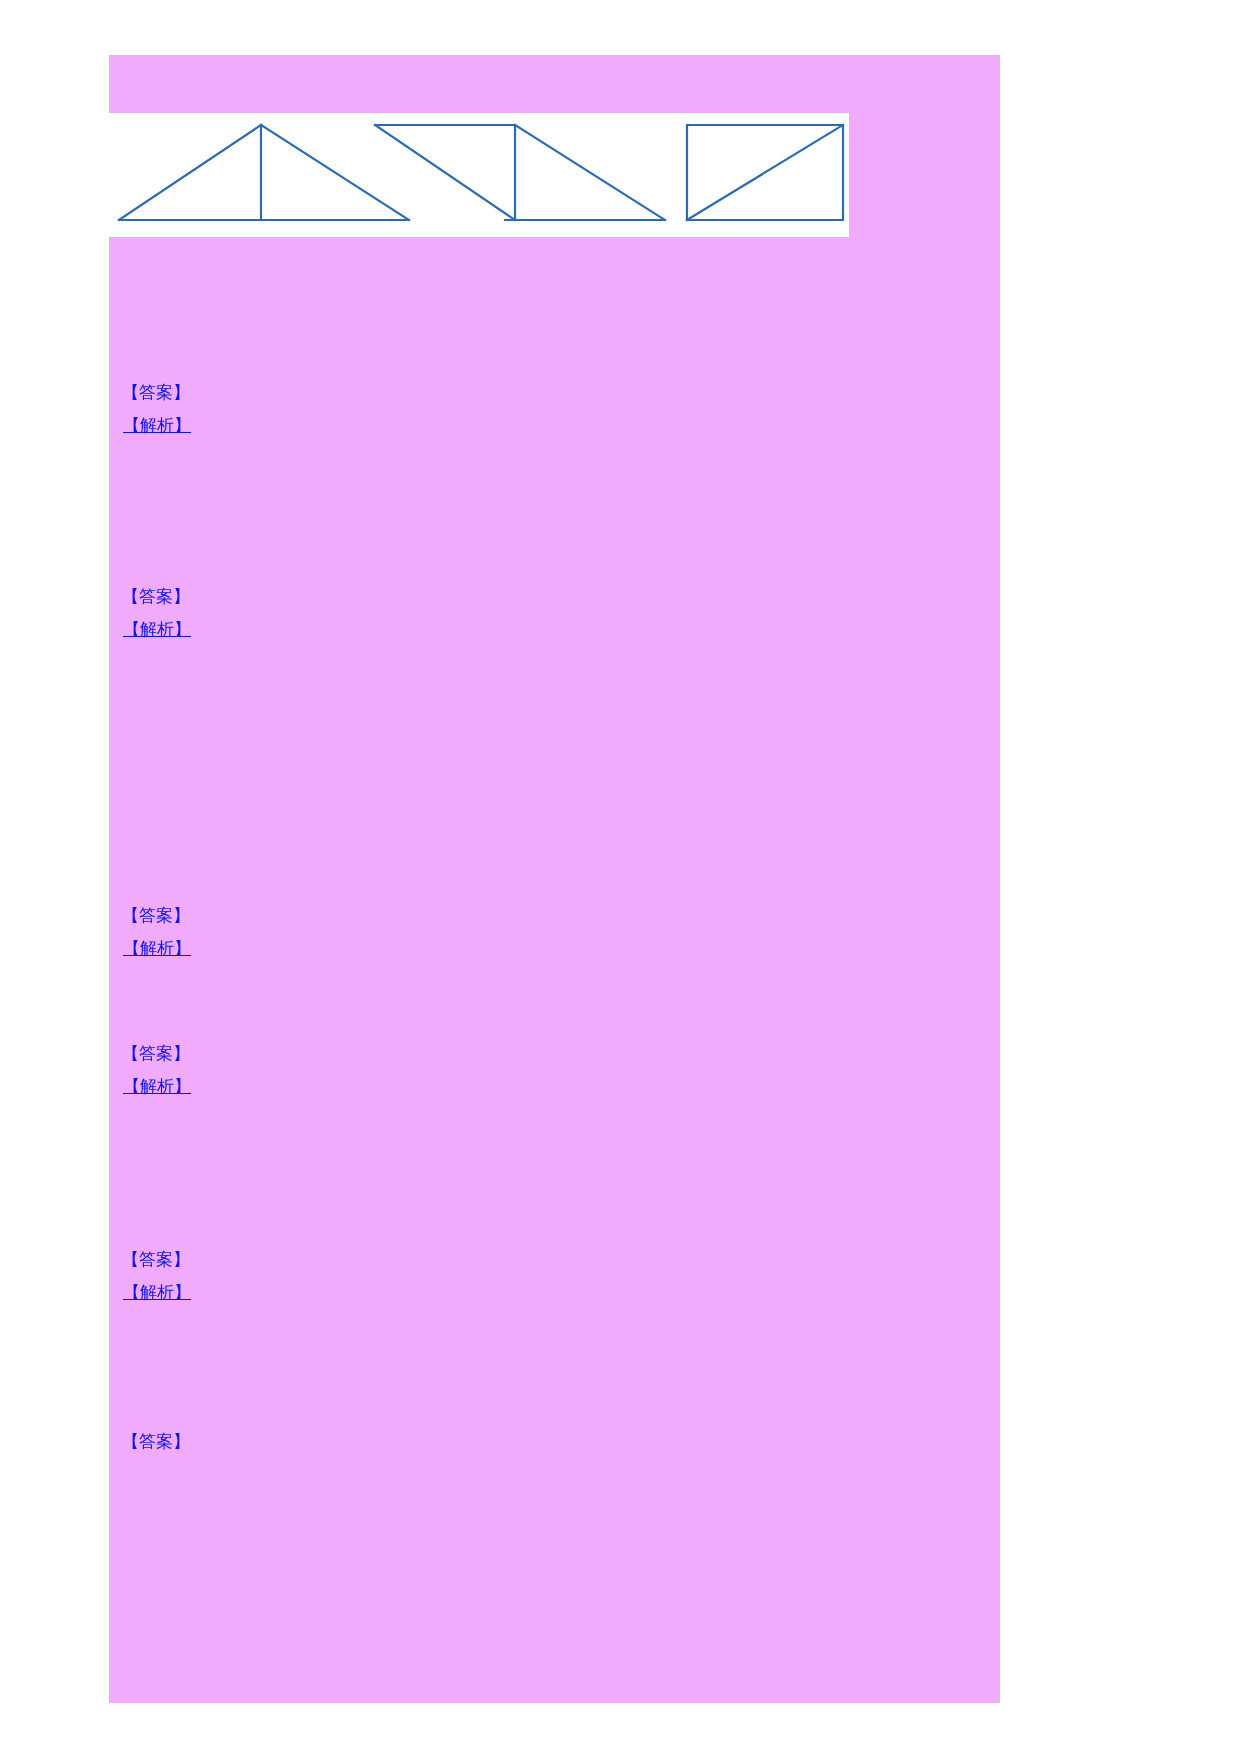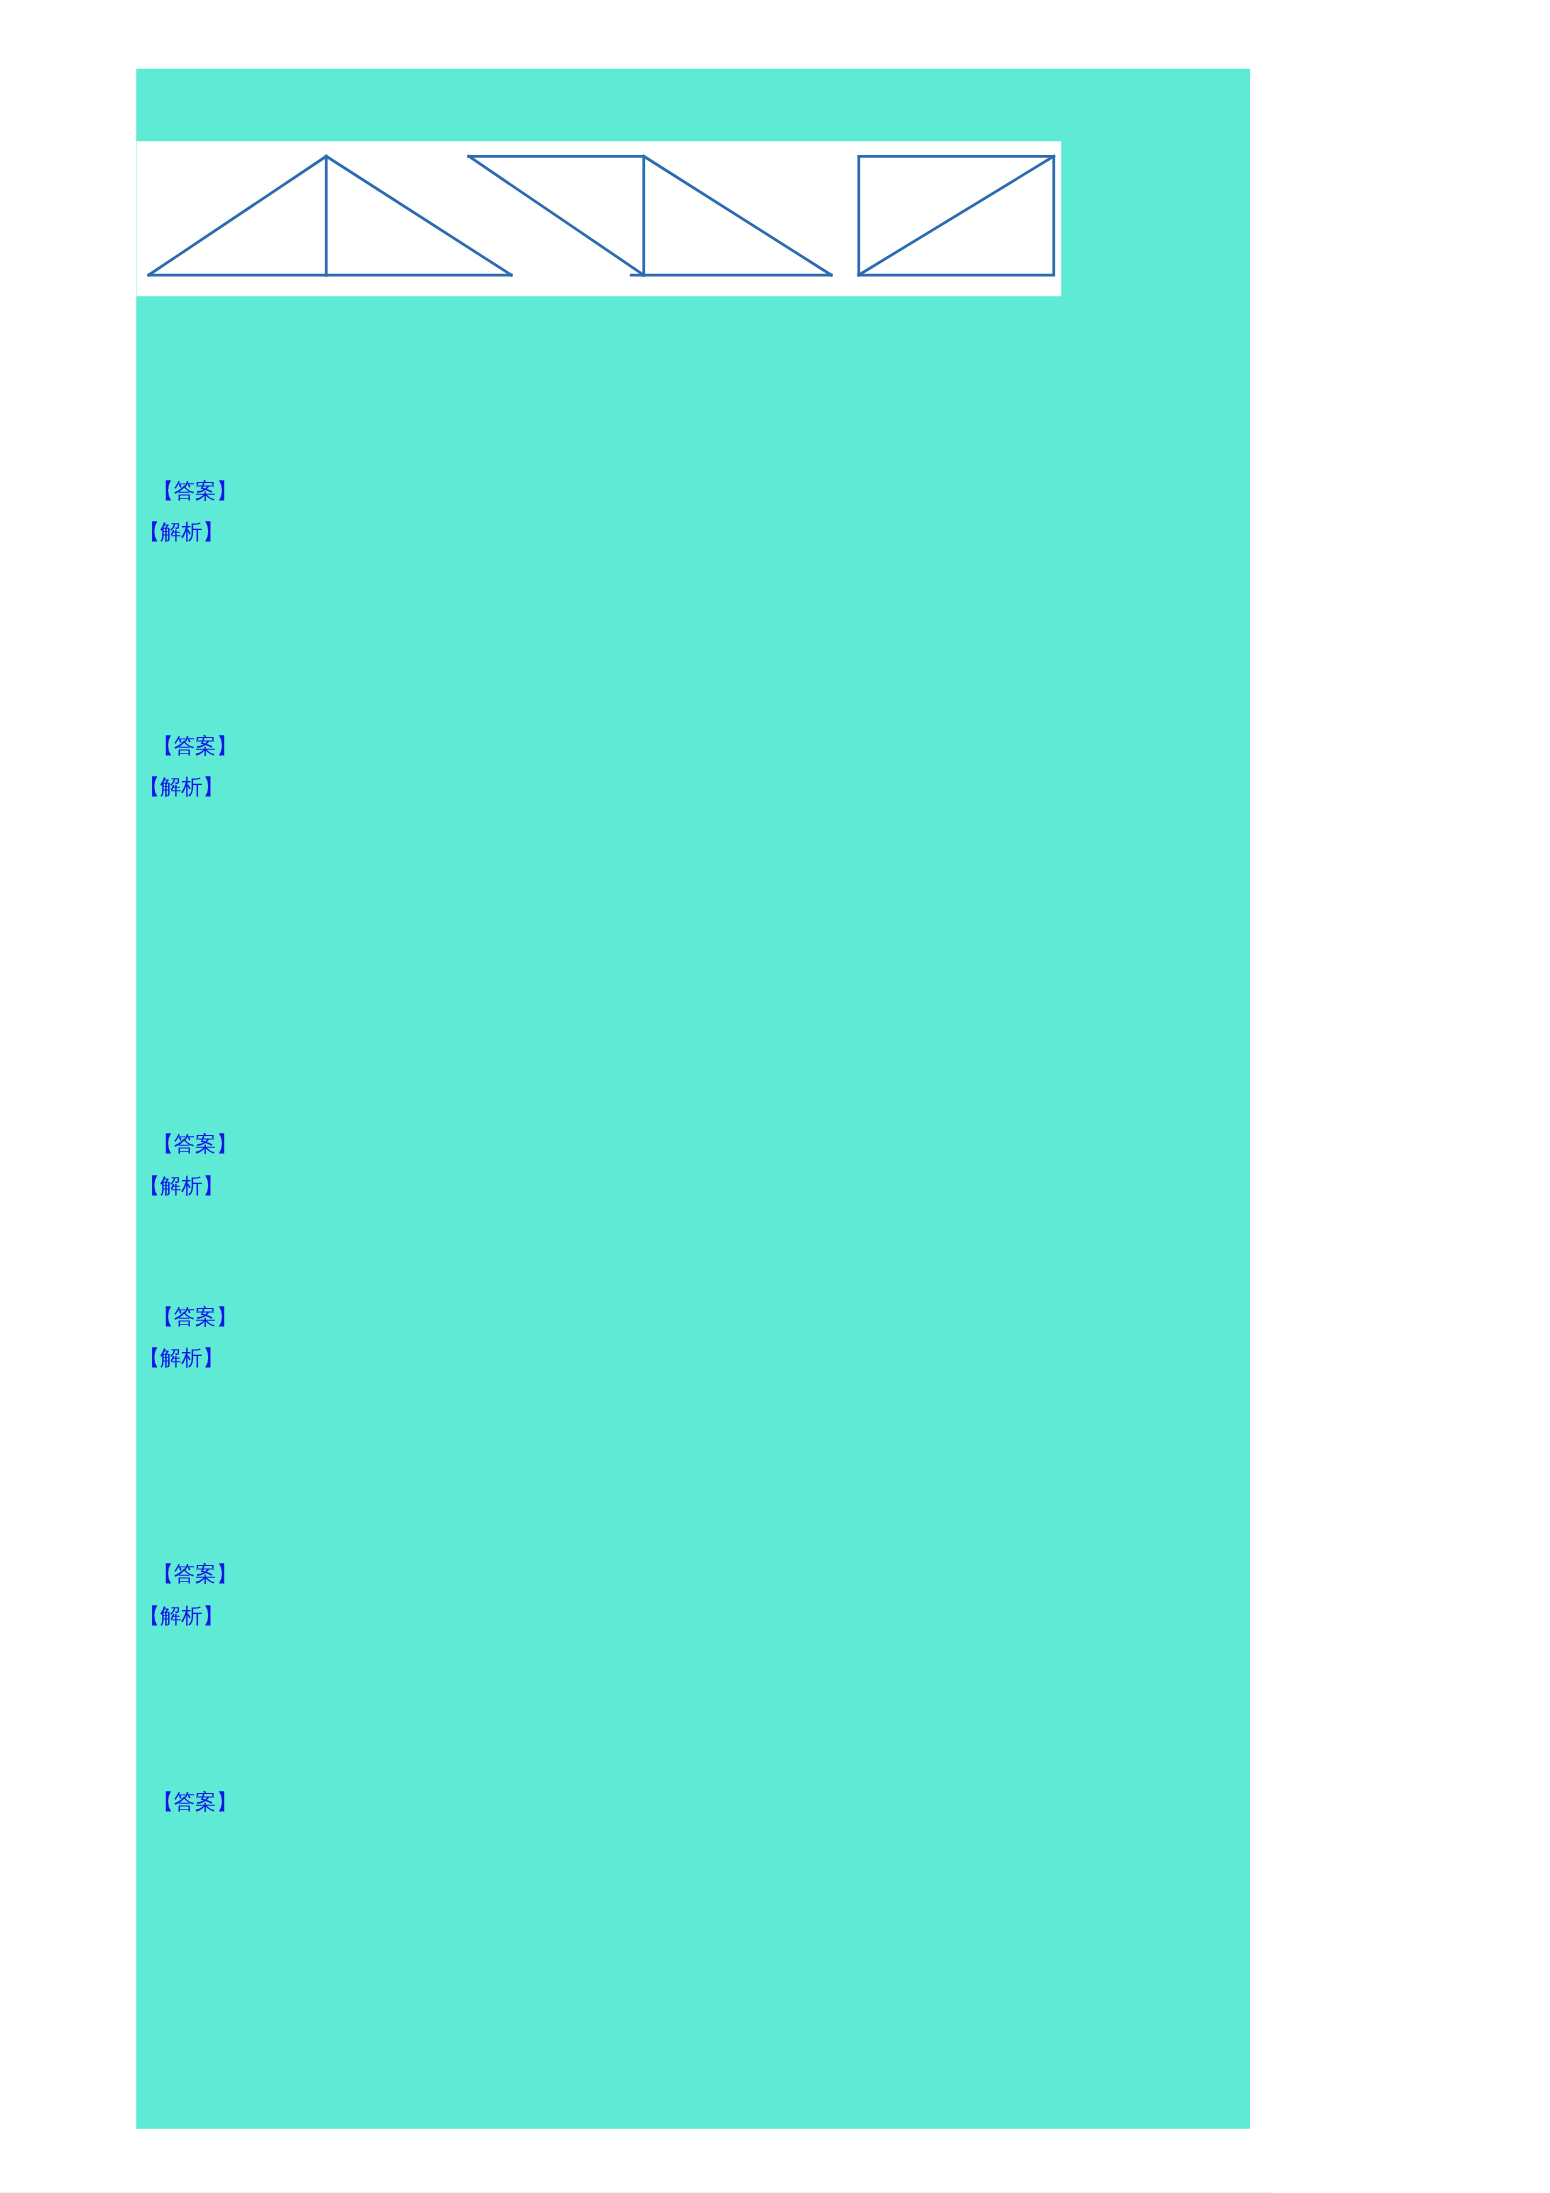--- a/index.html
+++ b/index.html
@@ -13,21 +13,21 @@
     position: relative;
     font-family: "Liberation Sans", sans-serif;
   }
   
   .page-canvas {
     position: absolute;
     left: 109px;
     top: 55px;
     width: 891px;
     height: 1648px;
-    background: #5eead4;
+    background: #f0abfc;
     overflow: hidden;
   }
   
   .figure-strip {
     position: absolute;
     left: 0px;
     top: 58px;
     width: 740px;
     height: 124px;
     background: #ffffff;
@@ -38,21 +38,21 @@
   
   .label-line {
     position: absolute;
     color: #1414e6;
     font-size: 17px;
     line-height: 20px;
     white-space: nowrap;
     font-family: "Liberation Sans", sans-serif;
   }
   .label-answer { left: 13px; }
-  .label-analysis { left: 2px; }
+  .label-analysis { left: 14px; text-decoration: underline; }
 </style>
 </head>
 <body>
 
 <div class="page-canvas">
 
   <div class="figure-strip">
     <svg width="740" height="124" viewBox="0 0 740 124" xmlns="http://www.w3.org/2000/svg">
       <g fill="none" stroke="#2b6cb0" stroke-width="2.2" stroke-linejoin="miter" stroke-linecap="square">
 

